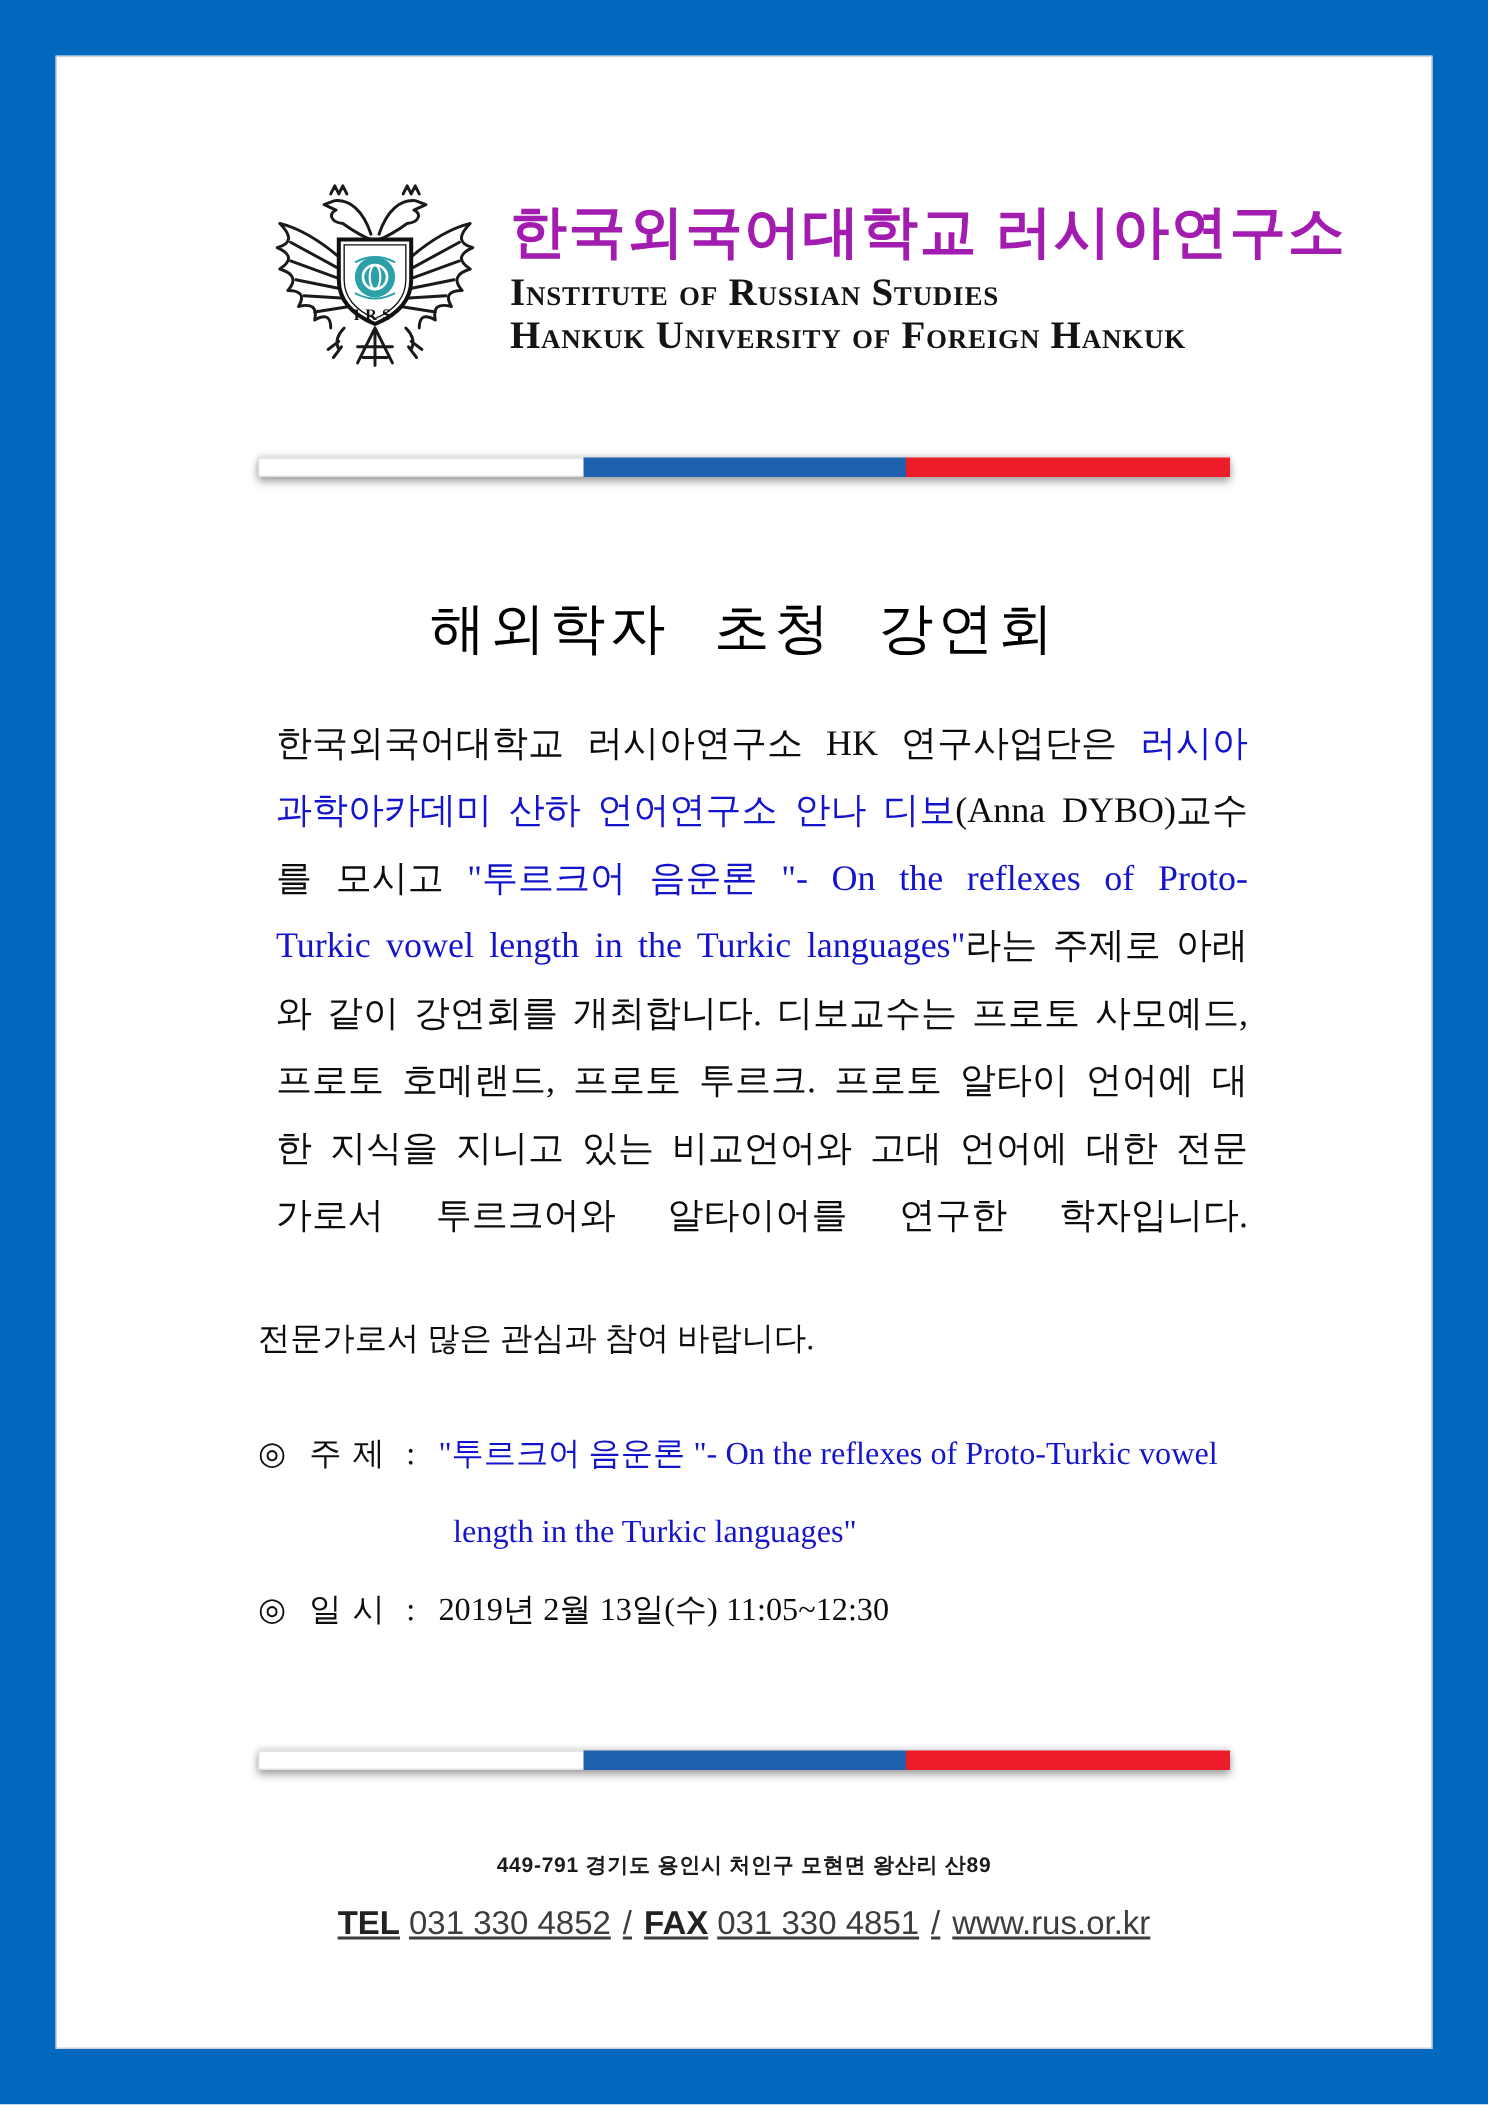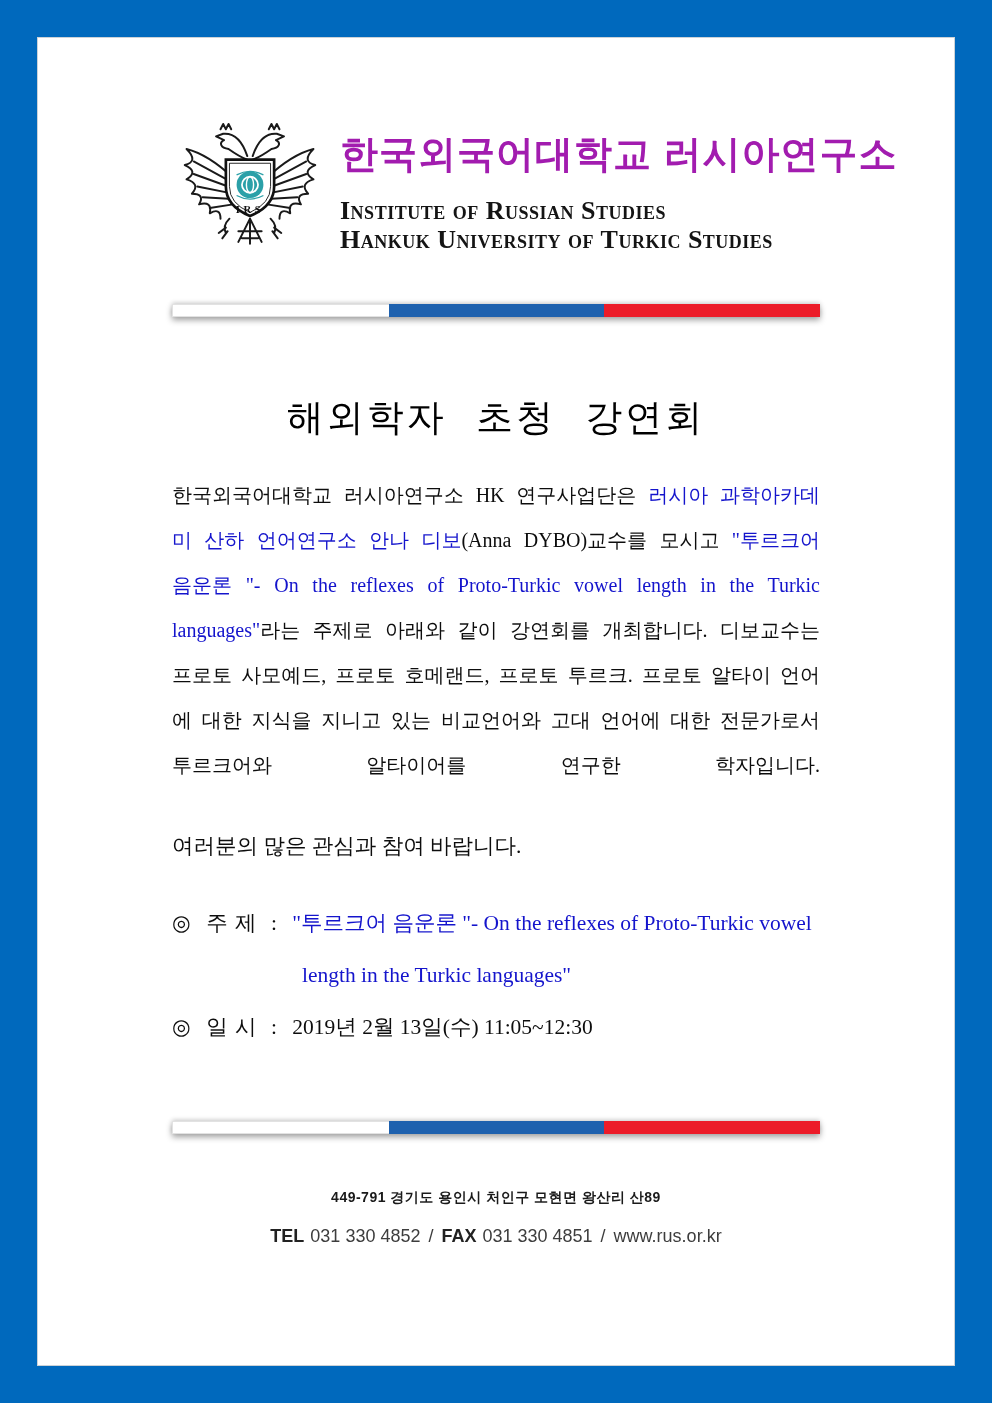--- a/index.html
+++ b/index.html
@@ -28,21 +28,21 @@
   .org-block { margin-left: 14px; padding-top: 14px; }
   .org-kr {
     font-family: "Liberation Sans", "DejaVu Sans", sans-serif;
     font-weight: 800;
     font-size: 38px;
     letter-spacing: 1px;
     color: #a21caf;
     white-space: nowrap;
   }
   .org-en {
-    margin-top: 16px;
+    margin-top: 0;
     font-family: "Liberation Serif", "DejaVu Serif", serif;
     font-variant: small-caps;
     font-weight: 600;
     font-size: 26px;
     line-height: 1.12;
     letter-spacing: 0.5px;
     color: #141414;
     white-space: nowrap;
   }
 
@@ -67,23 +67,23 @@
     font-family: "Liberation Sans", "DejaVu Sans", sans-serif;
     font-weight: 400;
     font-size: 37px;
     letter-spacing: 3px;
     word-spacing: 16px;
     color: #000000;
   }
 
   
   .intro {
-    margin: 30px 0 0 0;
+    margin: 30px 0 0 12px;
     width: 648px;
-    font-size: 20px;
+    font-size: 24px;
     line-height: 45px;
     text-align: justify;
     text-align-last: justify;
     word-spacing: 4px;
     color: #0d0d0d;
     font-family: Liberation Serif, serif;
   }
   .txt-blue { color: #1414cc; }
 
   .notice {
@@ -109,23 +109,24 @@
   }
   .addr {
     font-weight: 700;
     font-size: 14px;
     letter-spacing: 0.5px;
     color: #1a1a1a;
     line-height: 30px;
   }
   .contact {
     margin-top: 7px;
-    font-size: 18px;
+    font-size: 22px;
     color: #3d3d3d;
     line-height: 34px;
+    text-decoration: underline;
   }
   .contact .lbl { font-weight: 700; color: #222222; margin-right: 6px; }
   .contact .sep { margin: 0 8px; }
 
   svg text { font-family: "Liberation Serif", "DejaVu Serif", serif; }
 </style>
 </head>
 <body>
 
 <div class="page">
@@ -174,36 +175,36 @@
           <ellipse cx="85" cy="78" rx="4" ry="9" fill="none" stroke="#ffffff" stroke-width="1.6"></ellipse>
           <path d="M70,67 q15,-8 30,0" fill="none" stroke="#2ba0a8" stroke-width="1.4"></path>
           <path d="M70,90 q15,8 30,0" fill="none" stroke="#2ba0a8" stroke-width="1.4"></path>
           <text x="85" y="110" text-anchor="middle" font-size="12" font-weight="bold" letter-spacing="4" fill="#111111">IRS</text>
         </svg>
       </div>
       <div class="org-block">
         <div class="org-kr">한국외국어대학교 러시아연구소</div>
         <div class="org-en">
           <div>Institute of Russian Studies</div>
-          <div>Hankuk University of Turkic Studies</div>
+          <div>Hankuk University of Foreign Hankuk</div>
         </div>
       </div>
     </header>
 
     <div class="tricolor">
       <span class="seg seg-white"></span>
       <span class="seg seg-blue"></span>
       <span class="seg seg-red"></span>
     </div>
 
     <h1 class="doc-title">해외학자 초청 강연회</h1>
 
     <p class="intro"><span>한국외국어대학교 러시아연구소 HK 연구사업단은 </span><span class="txt-blue">러시아 과학아카데미 산하 언어연구소 안나 디보</span><span>(Anna DYBO)교수를 모시고 </span><span class="txt-blue">"투르크어 음운론 "- On the reflexes of Proto-Turkic vowel length in the Turkic languages"</span><span>라는 주제로 아래와 같이 강연회를 개최합니다. 디보교수는 프로토 사모예드, 프로토 호메랜드, 프로토 투르크. 프로토 알타이 언어에 대한 지식을 지니고 있는 비교언어와 고대 언어에 대한 전문가로서 투르크어와 알타이어를 연구한 학자입니다.</span></p>
 
-    <p class="notice">여러분의 많은 관심과 참여 바랍니다.</p>
+    <p class="notice">전문가로서 많은 관심과 참여 바랍니다.</p>
 
     <div class="details">
       <div class="d-row">
         <span class="d-bullet">◎</span>
         <span class="d-label">주 제</span>
         <span class="d-colon">:</span>
         <span class="txt-blue">"투르크어 음운론 "- On the reflexes of Proto-Turkic vowel</span>
       </div>
       <div class="d-row d-cont">
         <span class="txt-blue">length in the Turkic languages"</span>

